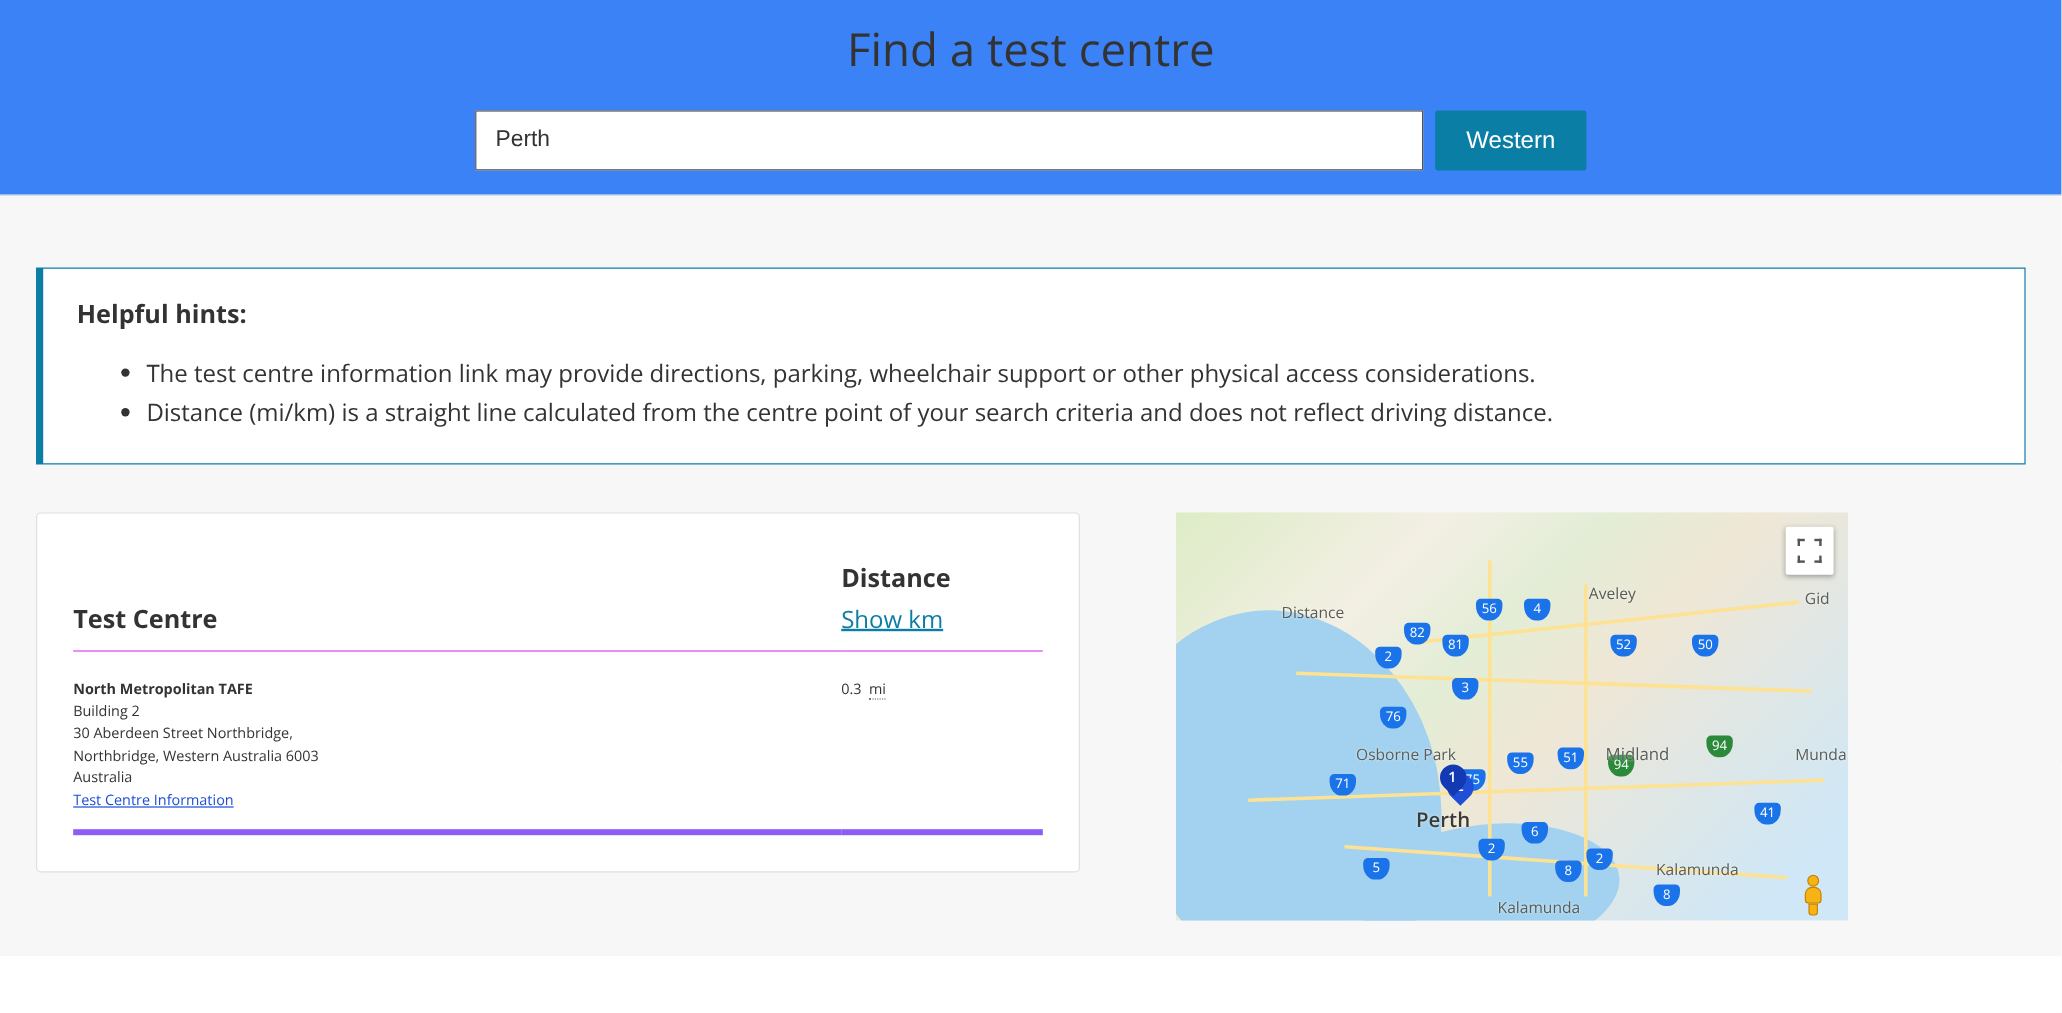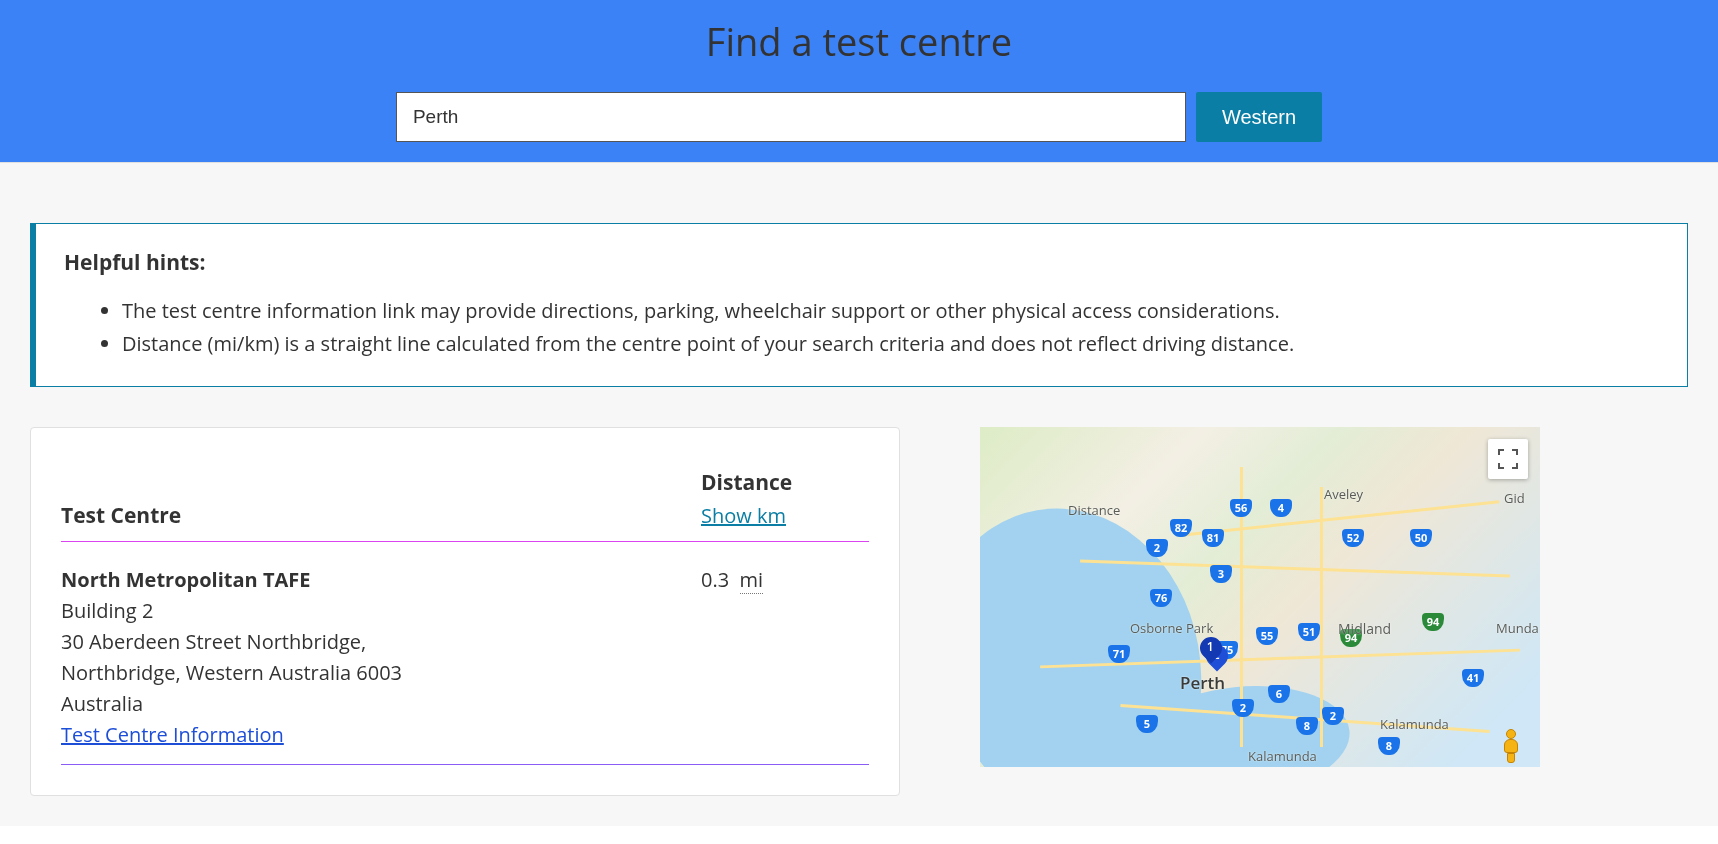--- a/index.html
+++ b/index.html
@@ -108,26 +108,26 @@
   .showkm-link {
     display: inline-block;
     font-size: 20px;
     font-weight: 400;
     color: #0a7ea4;
     text-decoration: underline;
     margin-top: 6px;
     cursor: pointer;
   }
   .results-table td {
-    font-size: 20px;
+    font-size: 12px;
     color: #333333;
     vertical-align: top;
     padding-top: 22px;
     padding-bottom: 14px;
-    border-bottom: 1px solid #8b5cf6;
+    border-bottom: 5px solid #8b5cf6;
     line-height: 1.55;
   }
   .result-name {
     font-weight: 700;
   }
   .info-link {
     color: #1d4ed8;
     text-decoration: underline;
     cursor: pointer;
   }
@@ -192,21 +192,21 @@
   .road.r4 { left: 340px; top: 60px; width: 3px; height: 260px; }
   .road.r5 { left: 60px; top: 230px; width: 480px; transform: rotate(-2deg); }
   .road.r6 { left: 140px; top: 290px; width: 370px; transform: rotate(4deg); }
   .shield {
     position: absolute;
     min-width: 22px;
     height: 18px;
     background: #1a73e8;
     color: #ffffff;
     font-size: 11px;
-    font-weight: 700;
+    font-weight: 400;
     text-align: center;
     line-height: 18px;
     padding: 0 4px;
     border-radius: 4px 4px 10px 10px / 4px 4px 12px 12px;
   }
   .shield.green { background: #2a8a3a; }
   .pin {
     position: absolute;
     left: 214px;
     top: 208px;

